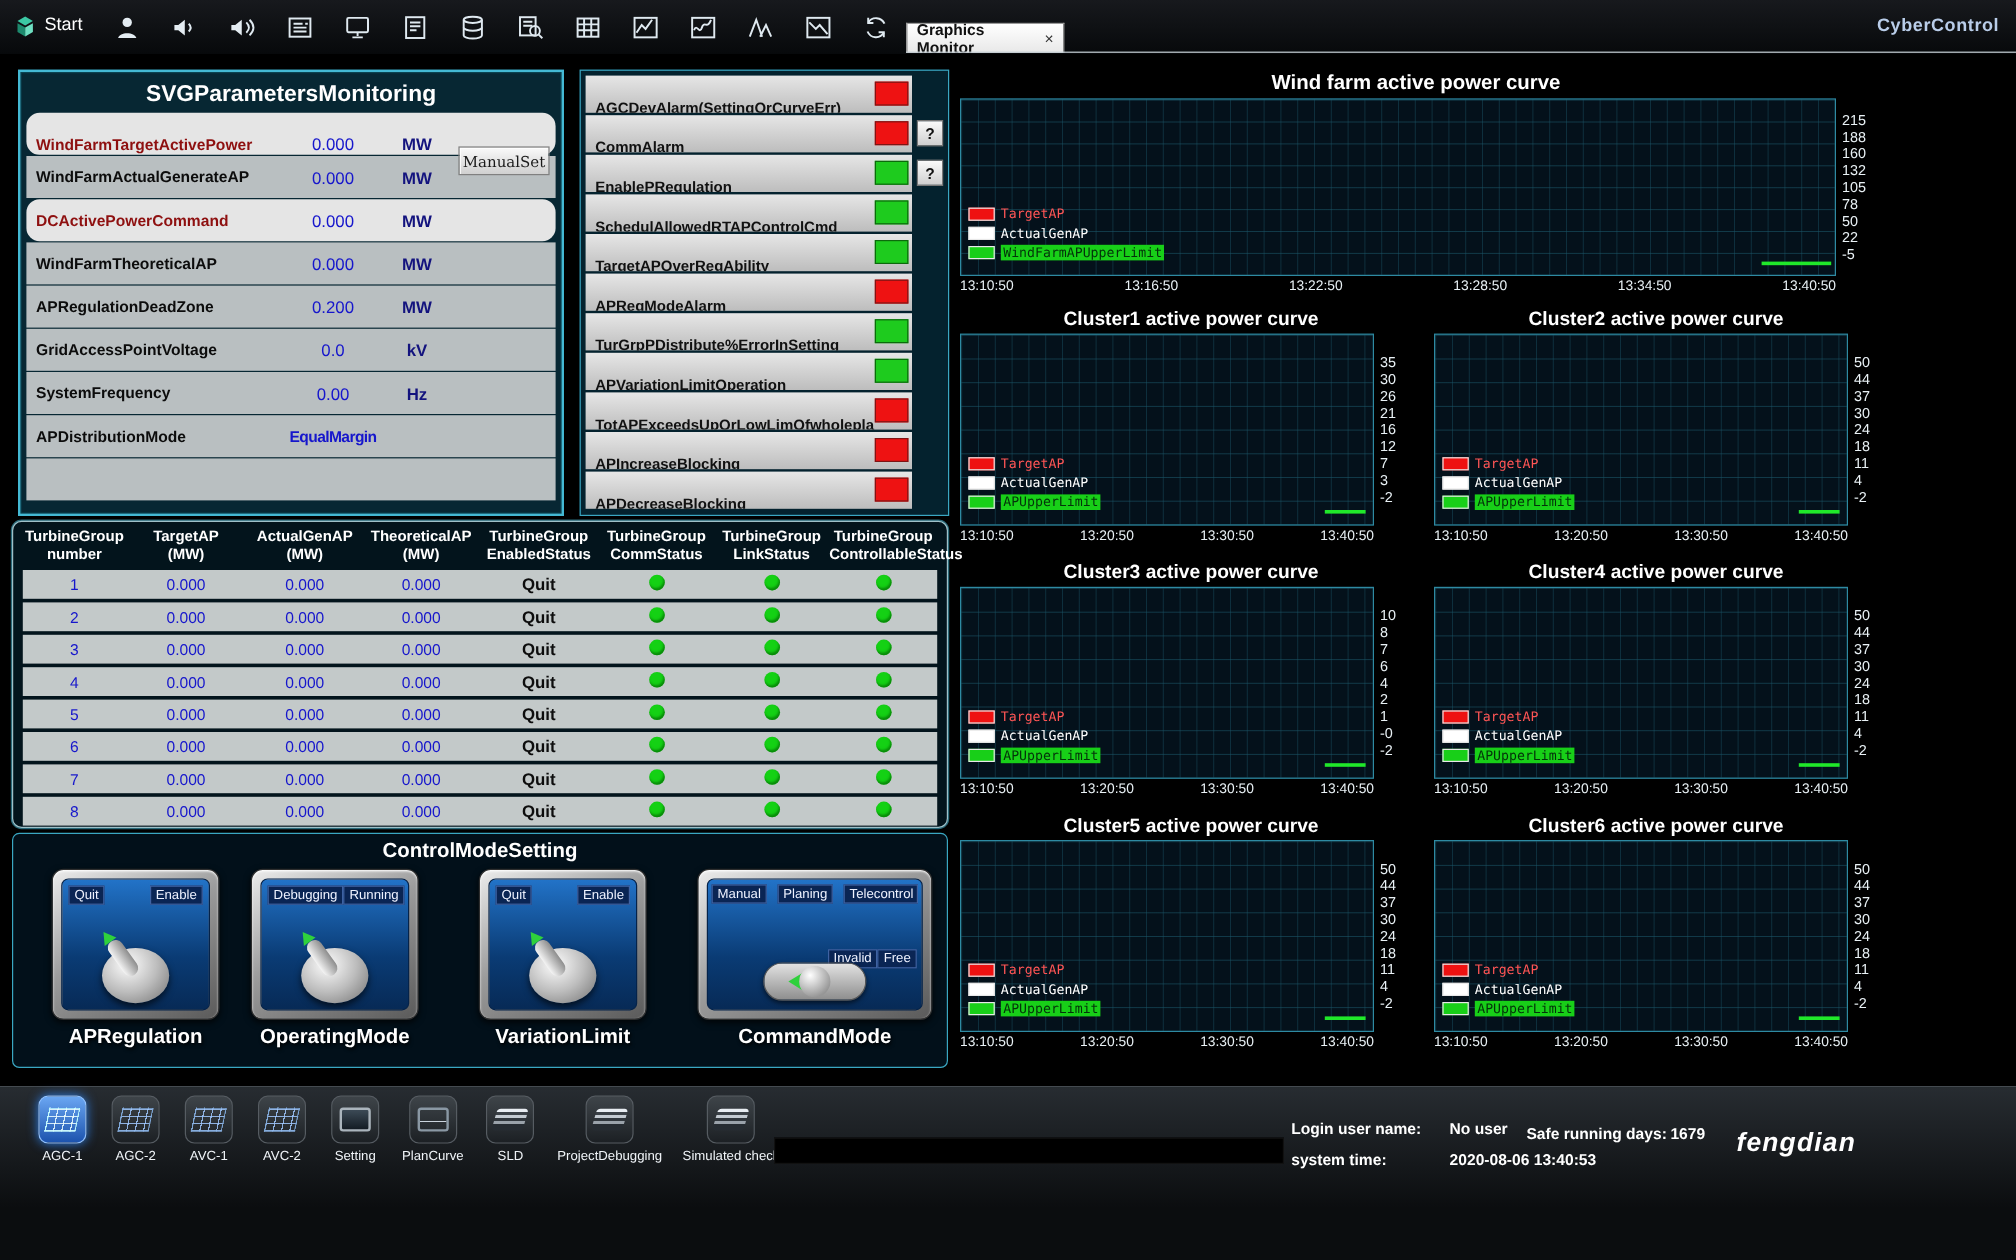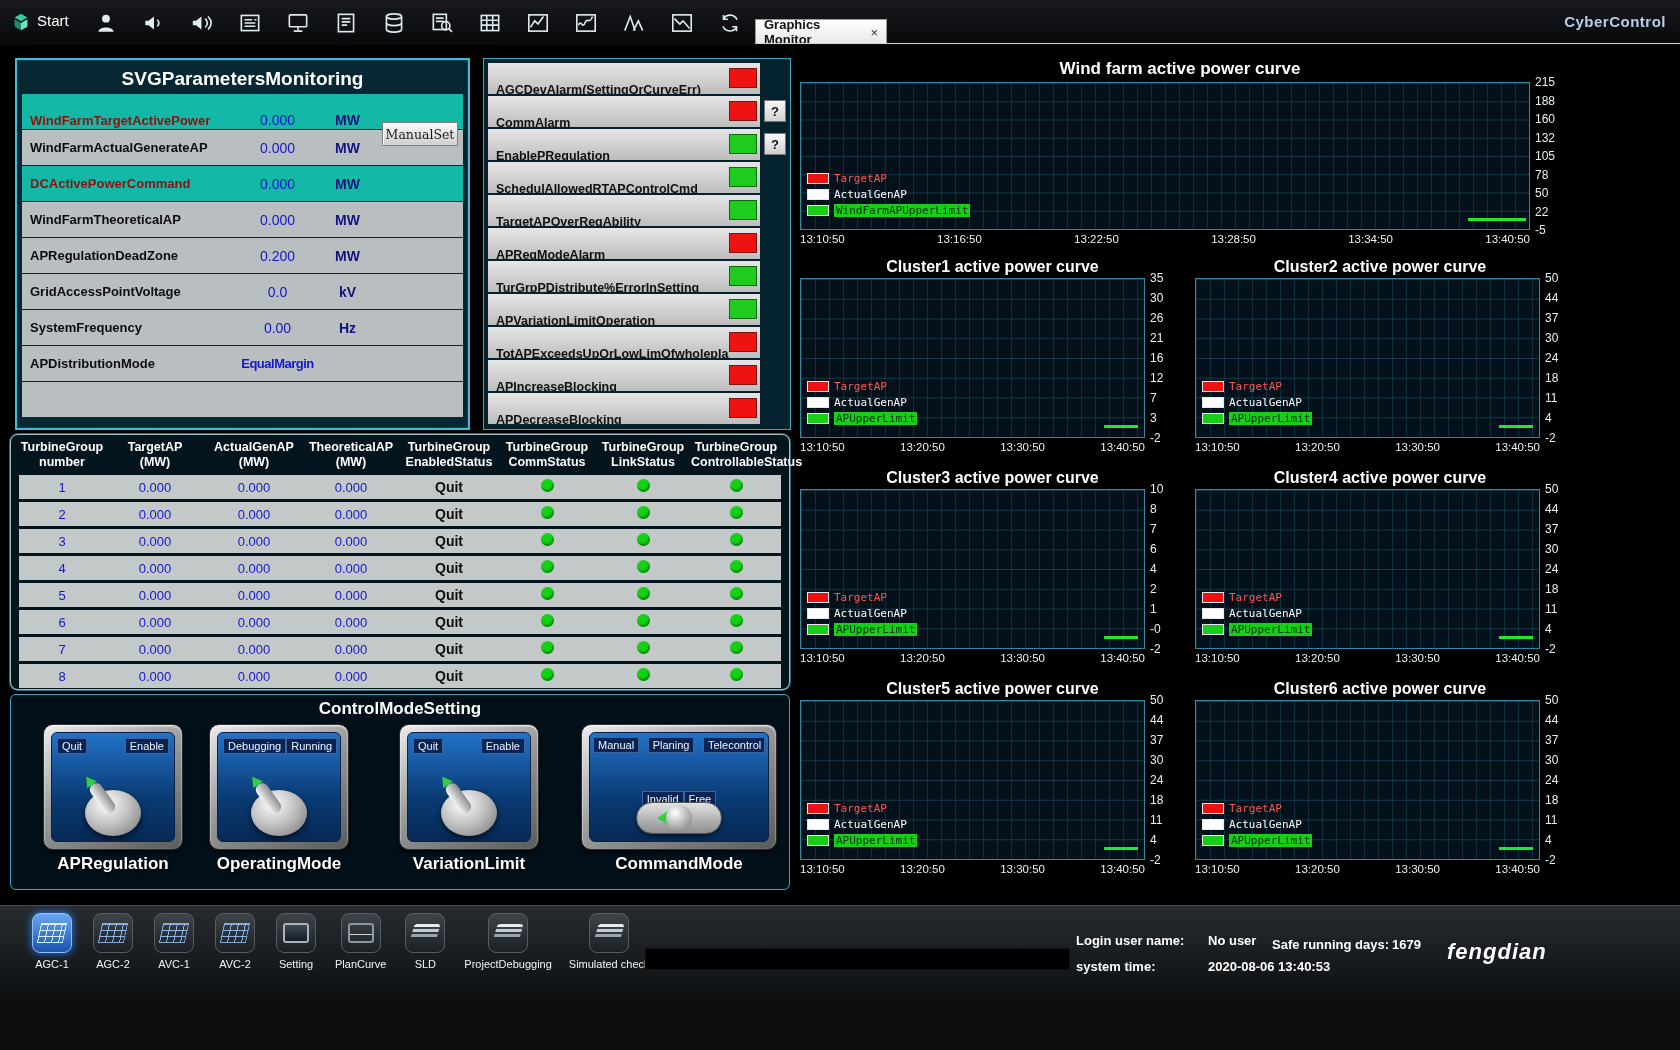--- a/index.html
+++ b/index.html
@@ -22,21 +22,21 @@
   .tab .close { font-weight:400; color:#333; cursor:pointer; }
   .tabline { position:absolute; left:755px; top:43px; right:0; height:1px; background:#c9d2d8; }
   .brand-top { position:absolute; right:14px; top:13px; font-size:15px; font-weight:bold; color:#b9cde9; letter-spacing:.5px; }
 
   
   #svg-panel { position:absolute; left:15px; top:58px; width:455px; height:372px;
     background:#072733; border:2px solid #44b9d4; box-shadow:0 0 0 1px #0b4250 inset; padding:3px 5px; }
   .panel-title { text-align:center; color:#fff; font-weight:bold; font-size:19px; height:31px; line-height:31px; }
   .svg-row { display:grid; grid-template-columns:205px 85px 55px 1fr; align-items:center;
     height:35px; margin-bottom:1px; background:#b9bfc1; padding-left:8px; }
-  .svg-row.hl { background:#14b8a6; }
+  .svg-row.hl { background:#e5e5e5;border-radius:11px; }
   .p-label { font-size:13px; font-weight:bold; color:#0c0c0c; white-space:nowrap; }
   .p-label.redlbl { color:#8e1010; }
   .p-value { color:#1616cc; font-size:14px; text-align:center; }
   .p-value.mode { font-weight:bold; font-size:13px; letter-spacing:-0.5px; }
   .p-unit { color:#13137e; font-weight:bold; font-size:14px; text-align:center; }
   .p-btn-wrap { text-align:right; padding-right:5px;margin-top:28px; }
   .manualset { width:76px; height:24px; font-family:"DejaVu Serif", serif; font-size:12.5px;
     background:linear-gradient(#fafafa,#d0d0d0); border:1px solid #808080; box-shadow:inset 1px 1px 0 #fff; color:#1a1a1a; cursor:pointer; }
 
   
@@ -79,41 +79,41 @@
   .w-top.three { padding:4px 3px 0; gap:2px; }
   .w-opt { background:#0a2554; border:1px solid #3e62a2; color:#eef2ff; font-size:11px; line-height:14px; padding:0 4px; white-space:nowrap; }
   .w-top.three .w-opt:last-child { max-width:62px; overflow:hidden; }
   .knob { position:absolute; left:50%; bottom:5px; transform:translateX(-50%); width:56px; height:46px; border-radius:50%;
     background:radial-gradient(ellipse at 38% 30%, #fdfdfd, #bdbdbd 50%, #707070); box-shadow:0 3px 6px rgba(0,0,0,.65); cursor:pointer; }
   .lever { position:absolute; left:21px; top:-12px; width:13px; height:34px; border-radius:7px;
     background:linear-gradient(90deg,#f4f4f4,#8d8d8d); transform-origin:50% 100%; transform:rotate(-36deg); }
   .tip { position:absolute; top:-10px; left:0; width:0; height:0;
     border-left:6.5px solid transparent; border-right:6.5px solid transparent; border-bottom:10px solid #2fd13c; }
   .w-label { text-align:center; color:#fff; font-weight:bold; font-size:17px; margin-top:4px; text-shadow:1px 2px 3px #000; }
-  .w-mid { position:absolute; left:4px; right:4px; bottom:34px; display:flex; justify-content:center;margin-top:12px; }
+  .w-mid { position:absolute; left:4px; right:4px; bottom:34px; display:flex; justify-content:flex-end;margin-top:12px; }
   .hslider { position:absolute; left:46px; right:46px; bottom:7px; height:32px; border-radius:16px;
     background:linear-gradient(#e2e2e2,#8e8e8e); border:1px solid #555; box-shadow:0 2px 4px rgba(0,0,0,.6); cursor:pointer; }
   .hknob { position:absolute; left:50%; margin-left:-13px; top:2px; width:26px; height:26px; border-radius:50%;
     background:radial-gradient(circle at 35% 30%, #fff, #969696 75%); }
   .harrow { position:absolute; left:24%; top:50%; margin-top:-8px; width:0; height:0;
     border-top:8px solid transparent; border-bottom:8px solid transparent; border-right:13px solid #2fd13c; }
 
   
   .chart-title { color:#fff; font-weight:bold; text-align:center; }
   .chart-title.big { font-size:17px; height:24px; line-height:22px; }
   .cluster .chart-title { font-size:16px; height:21px; line-height:20px; }
   .plot-wrap { position:relative; }
   .plot-wrap.main { width:730px; height:148px; margin-left:5px; }
   .cluster .plot-wrap { width:345px; height:160px; margin-left:5px; }
   .plot { position:absolute; inset:0; background-color:#04111b; border:1px solid #2e8aa2;
     background-image:linear-gradient(rgba(26,84,102,.6) 1px, transparent 1px),
                      linear-gradient(90deg, rgba(26,84,102,.45) 1px, transparent 1px);
     background-size:100% 12.5%, 14px 100%; }
   .ylabs { position:absolute; left:100%; margin-left:5px; top:-7px; height:calc(100% + 14px);
-    display:flex; flex-direction:column; justify-content:space-between; }
+    display:flex; flex-direction:column; justify-content:center; }
   .ylab { font-size:12px; line-height:14px; color:#e9f1f5; }
   .xlabs { position:absolute; top:100%; margin-top:3px; left:0; width:100%;
     display:flex; justify-content:space-between; }
   .xlab { font-size:11.5px; color:#e9f1f5; white-space:nowrap; }
   .legend { position:absolute; left:6px; bottom:12px; display:flex; flex-direction:column; gap:3px;
     font-family:"DejaVu Sans Mono", monospace; font-size:11px; }
   .leg { display:flex; align-items:center; gap:5px; }
   .sw { width:22px; height:11px; border:1px solid #e8e8e8; }
   .leg.red .sw { background:#ee1111; }   .leg.red .lt { color:#ff5555; }
   .leg.white .sw { background:#fff; }    .leg.white .lt { color:#fff; }

